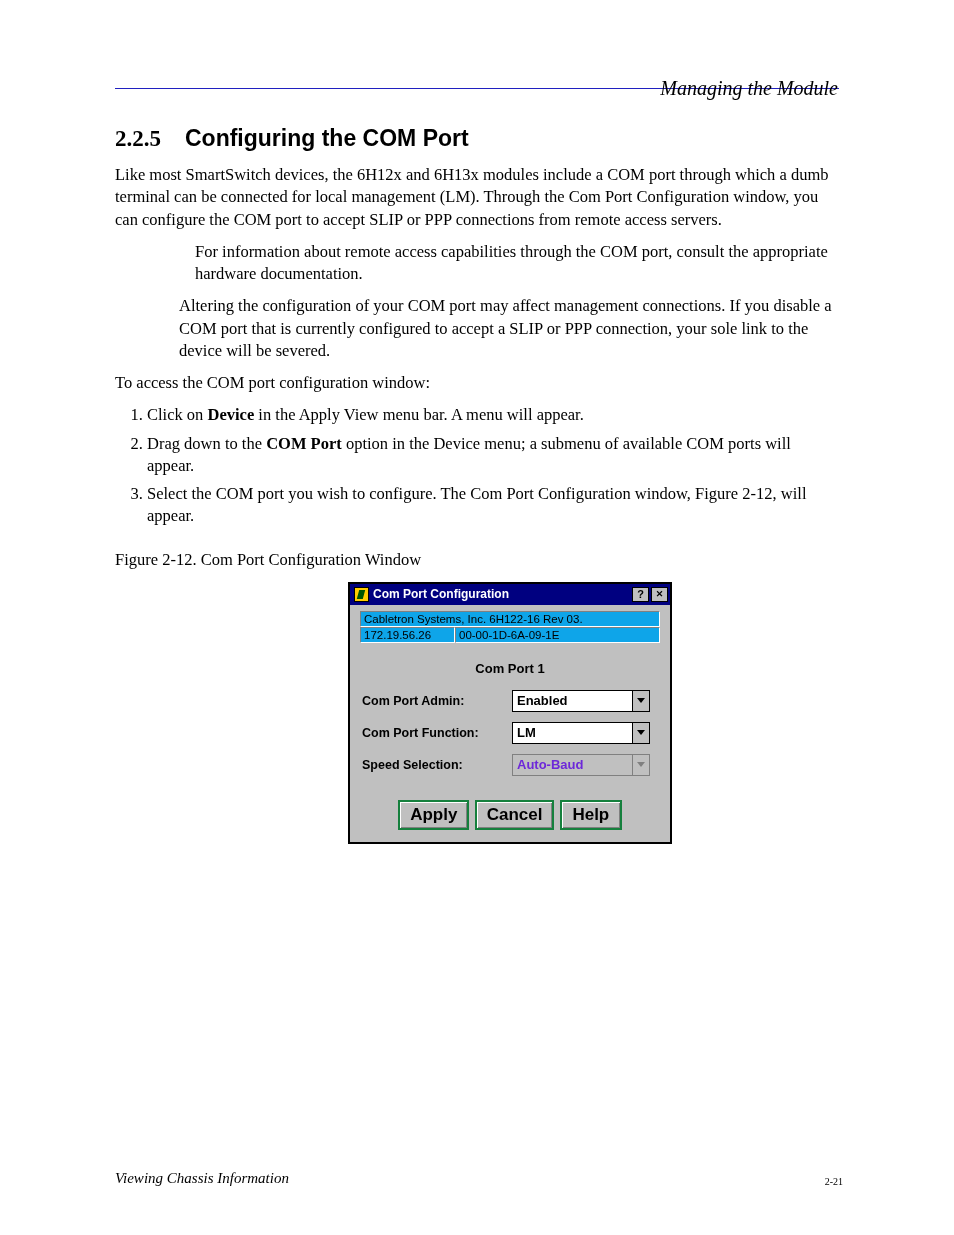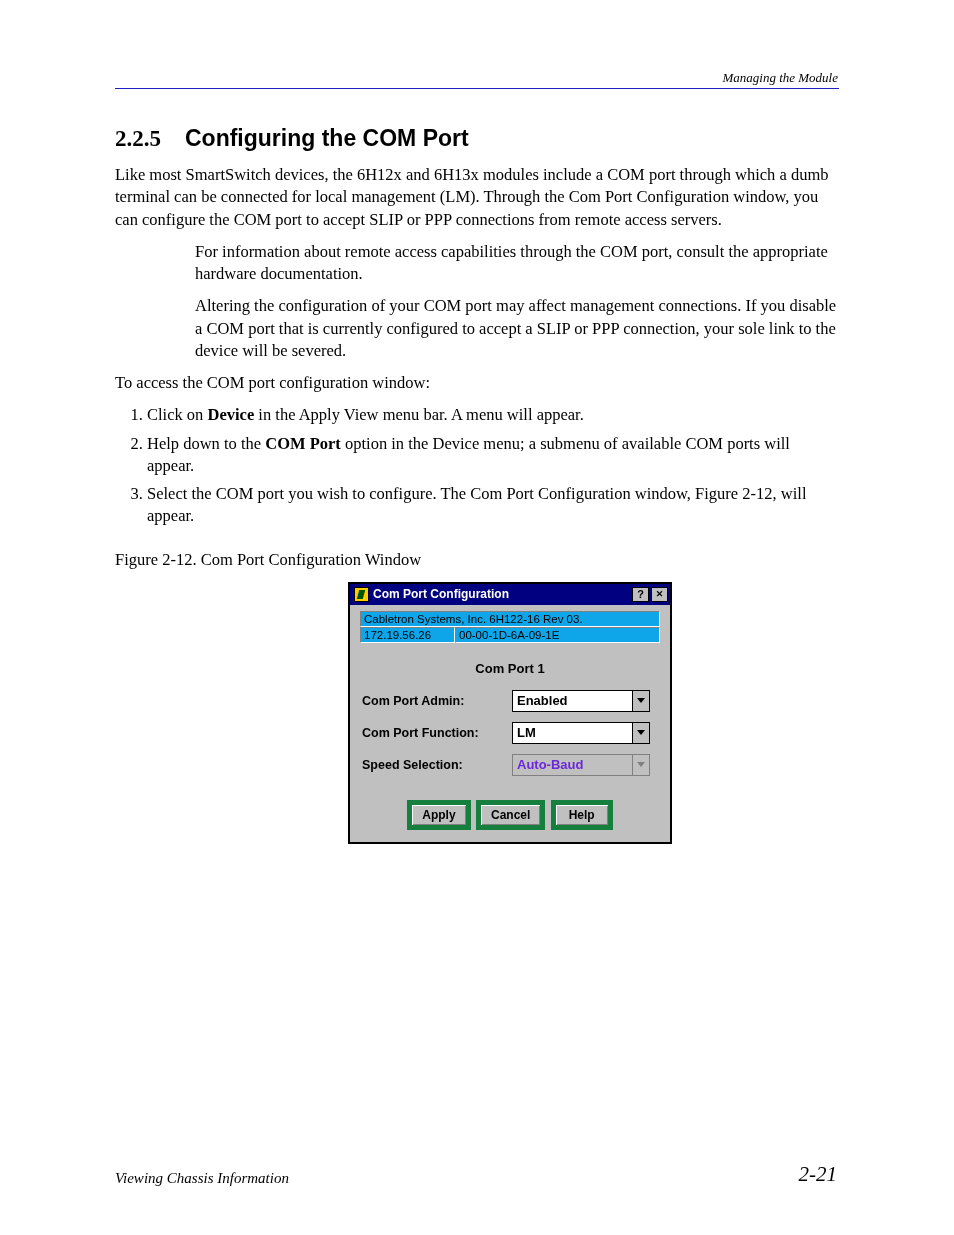--- a/index.html
+++ b/index.html
@@ -1,19 +1,19 @@
 <!DOCTYPE html>
 <html><head>
 <meta charset="utf-8">
 <style>
   * { box-sizing: border-box; margin: 0; padding: 0; }
   body { width: 954px; height: 1235px; background: #fff; font-family: "Times New Roman", serif; color: #000; position: relative; }
   .page { padding: 88px 115px 0 115px; }
   .ruleline { border: none; border-top: 1px solid #2020c0; margin-bottom: 36px; }
-  .header-label { font-style: italic; font-family: "Times New Roman", serif; font-size: 13px; position: absolute; top: 70px; right: 116px; text-align: right; }
+  .header-label { font-style: italic; font-family: "Times New Roman", serif; font-size: 20px; position: absolute; top: 77px; right: 116px; text-align: right; }
   .section-num { font-family: Liberation Serif, serif; font-weight: bold; font-size: 23px; text-align: right; }
   .section-title { font-family: Arial, Helvetica, sans-serif; font-weight: bold; font-size: 23px; }
   h2.sec { margin: 24px 0 12px 0; }
   p.body { font-size: 16.5px; line-height: 1.35; margin: 10px 0 10px 0; }
   ol.steps { list-style: decimal; margin: 6px 0 10px 32px; font-size: 16.5px; }
   ol.steps li { margin: 6px 0; line-height: 1.35; }
   .bold { font-weight: bold; }
   .figcap { font-size: 16.5px; margin: 22px 0 10px 0; }
 
   
@@ -41,56 +41,56 @@
   .flabel { width: 150px; font-weight: bold; font-size: 12.5px; }
   .combo { display: flex; width: 138px; height: 22px; border-radius: 10px; }
   .combo .txt { flex:1; background:#fff; border:1px solid #000; border-right:none; padding: 2px 4px; font-size: 13px; font-family: Arial, sans-serif; font-weight: bold; }
   .combo .arrow { width: 18px; border:1px solid #000; background:#c0c0c0; display:flex; align-items:center; justify-content:center; }
   .combo .arrow::before { content:""; border-left:4px solid transparent; border-right:4px solid transparent; border-top:5px solid #000; }
   .combo.disabled .txt { background:#c0c0c0; color:#6d28d9; border-color:#808080; }
   .combo.disabled .arrow { border-color:#808080; }
   .combo.disabled .arrow::before { border-top-color:#808080; }
 
   .btnrow { text-align: center; padding: 8px 0 12px 0; }
-  .dlgbtn { display:inline-block; min-width: 62px; padding: 3px 10px; background:#c0c0c0; border:5px solid #15803d; box-shadow: inset 1px 1px 0 #fff, inset -1px -1px 0 #808080; font-weight: bold; font-size: 12px; margin: 0 1px; font-family: "MS Sans Serif", Arial, sans-serif; }
+  .dlgbtn { display:inline-block; min-width: 62px; padding: 3px 10px; background:#c0c0c0; border:2px solid #15803d; box-shadow: inset 1px 1px 0 #fff, inset -1px -1px 0 #808080; font-weight: bold; font-size: 17px; margin: 0 1px; font-family: "MS Sans Serif", Arial, sans-serif; }
 
   .footer { position:absolute; left:115px; bottom:48px; font-style: italic; font-size: 15px; }
-  .pagenum { position:absolute; right:117px; bottom:48px; font-style: italic; font-size: 21px; }
+  .pagenum { position:absolute; right:111px; bottom:48px; font-size: 10px; }
 </style>
 </head>
 <body>
 
 <div class="page">
   <div class="header-label">Managing the Module</div>
   <hr class="ruleline">
 
   <h2 class="sec">
     <span class="section-num">2.2.5</span>
     &nbsp;&nbsp;
     <span class="section-title">Configuring the COM Port</span>
   </h2>
 
   <p class="body">Like most SmartSwitch devices, the 6H12x and 6H13x modules include a COM port through which a dumb terminal can be connected for local management (LM). Through the Com Port Configuration window, you can configure the COM port to accept SLIP or PPP connections from remote access servers.</p>
 
   <p class="body" style="margin-left:80px; position:relative;">
     <span>For information about remote access capabilities through the COM port, consult the appropriate hardware documentation.</span>
   </p>
 
-  <p class="body" style="margin-left:80px;">
+  <p class="body" style="margin-left:64px;">
     <span> Altering the configuration of your COM port may affect management connections. If you disable a COM port that is currently configured to accept a SLIP or PPP connection, your sole link to the device will be severed.</span>
   </p>
 
   <p class="body">To access the COM port configuration window:</p>
 
   <ol class="steps">
     <li>
       <span>Click on </span><span class="bold">Device</span><span> in the Apply View menu bar. A menu will appear.</span>
     </li>
     <li>
-      <span>Help down to the </span><span class="bold">COM Port</span><span> option in the Device menu; a submenu of available COM ports will appear.</span>
+      <span>Drag down to the </span><span class="bold">COM Port</span><span> option in the Device menu; a submenu of available COM ports will appear.</span>
     </li>
     <li>
       <span>Select the COM port you wish to configure. The Com Port Configuration window, </span><span>Figure 2-12, will appear.</span>
     </li>
   </ol>
 
   <p class="figcap">Figure 2-12. Com Port Configuration Window</p>
 
   <div class="dlg-wrap">
     <div class="dlg">

